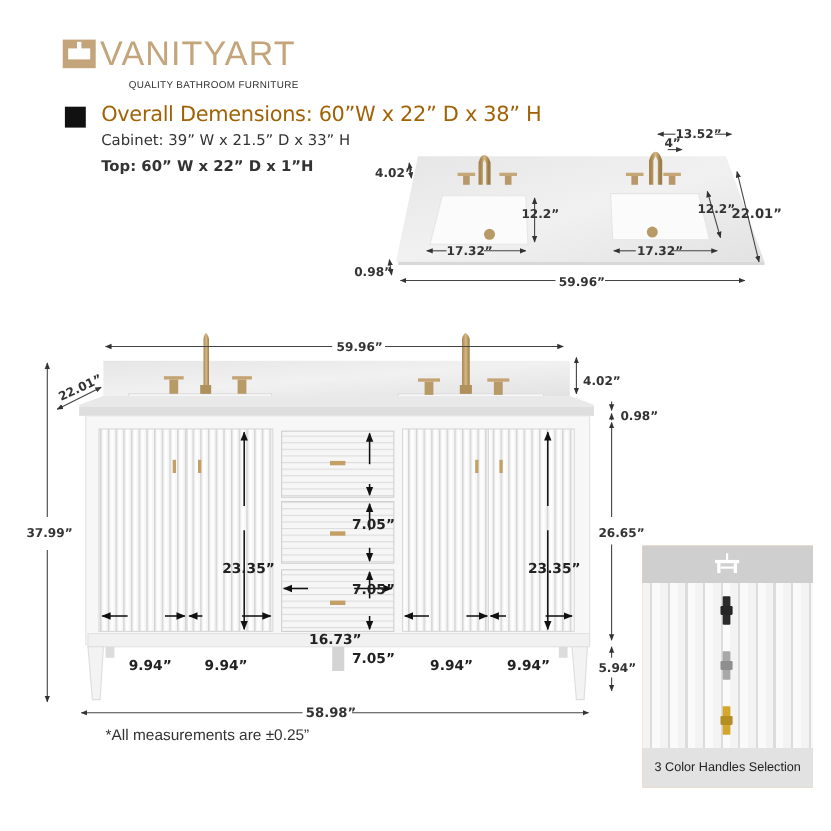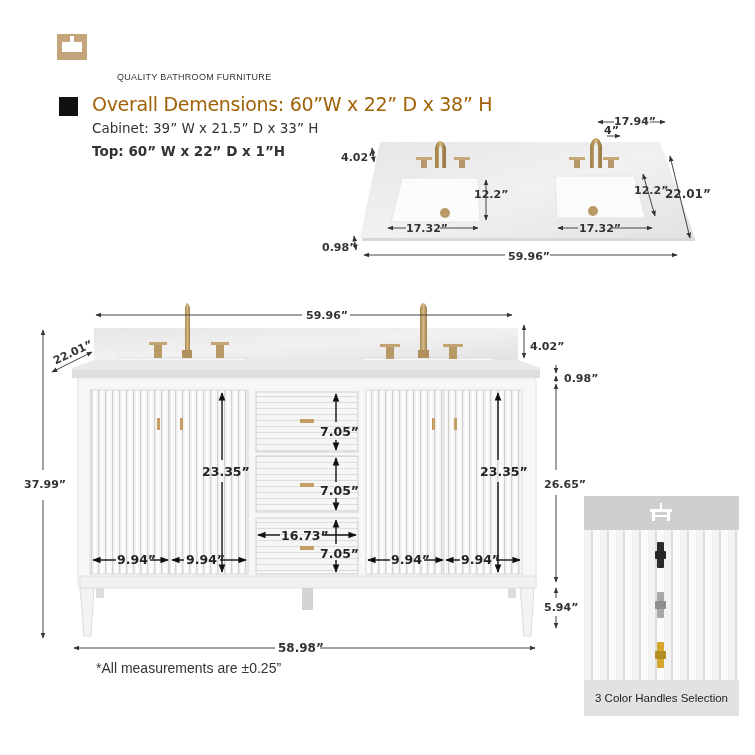--- a/index.html
+++ b/index.html
@@ -12,37 +12,38 @@
   .logo-mark:after{content:"";position:absolute;left:13px;top:2px;width:4px;height:7px;background:#fff;}
   .logo-text{font-family:"Liberation Sans",sans-serif;font-size:31px;letter-spacing:1px;color:#c4a47a;font-weight:400;line-height:30px;}
   .tagline{left:117px;top:72px;font-size:9px;letter-spacing:0.3px;color:#333;font-family:"Liberation Sans",sans-serif;}
   
   .bullet{left:59px;top:97px;width:19px;height:19px;background:#111;}
   .overall{left:92px;top:93px;font-size:19px;color:#a16207;font-family:"DejaVu Sans",sans-serif;letter-spacing:-0.3px;}
   .sub{font-size:13.5px;color:#333;font-family:"DejaVu Sans",sans-serif;}
   .cab{left:92px;top:120px;}
   .top{left:92px;top:143px;font-weight:bold;}
   .dim{font-family:"DejaVu Sans",sans-serif;font-size:11px;font-weight:bold;color:#333;white-space:nowrap;}
-  .dimb{font-family:"DejaVu Sans",sans-serif;font-size:12.5px;font-weight:bold;color:#222;white-space:nowrap;}
+  .dimb{font-family:"DejaVu Sans",sans-serif;font-size:12.5px;font-weight:bold;color:#222;white-space:nowrap;margin-top:45px;}
   svg{position:absolute;left:0;top:0;}
   
   .panel{left:584px;top:496px;width:155px;height:220px;background:#fdba74;}
   .panel-head{position:absolute;left:0;top:0;width:155px;height:34px;background:#cfcfcf;}
   .panel-body{position:absolute;left:0;top:34px;width:155px;height:150px;
     background:repeating-linear-gradient(90deg,#f3f3f3 0 7px,#dcdcdc 7px 9px,#fafafa 9px 16px);}
   .panel-foot{position:absolute;left:0;top:184px;width:155px;height:36px;background:#e2e2e2;display:flex;align-items:center;justify-content:center;font-size:11.5px;color:#222;font-family:"Liberation Sans",sans-serif;}
   .handle{position:absolute;width:7px;height:26px;border-radius:1px;}
   .handle:after{content:"";position:absolute;left:-2px;top:9px;width:11px;height:8px;border-radius:1px;background:inherit;filter:brightness(0.85);}
   .note{left:96px;top:660px;font-size:14px;color:#333;font-family:"Liberation Sans",sans-serif;}
 </style>
 </head>
 <body>
 
 <div class="abs logo">
   <div class="logo-mark"></div>
+  <div class="logo-text">VANITYART</div>
 </div>
 <div class="abs tagline">QUALITY BATHROOM FURNITURE</div>
 
 <div class="abs bullet"></div>
 <div class="abs overall">Overall Demensions: 60”W x 22” D x 38” H</div>
 <div class="abs sub cab">Cabinet: 39” W x 21.5” D x 33” H</div>
 <div class="abs sub top">Top: 60” W x 22” D x 1”H</div>
 
 <svg width="755" height="755" viewBox="0 0 755 755">
   <defs>
@@ -199,21 +200,21 @@
     <line x1="336" y1="440" x2="336" y2="450" marker-end="url(#ahb)"></line>
     <line x1="336" y1="458" x2="336" y2="482" marker-start="url(#ahb)"></line>
     <line x1="336" y1="498" x2="336" y2="510" marker-end="url(#ahb)"></line>
     <line x1="336" y1="520" x2="336" y2="544" marker-start="url(#ahb)"></line>
     <line x1="336" y1="560" x2="336" y2="572" marker-end="url(#ahb)"></line>
     <line x1="258" y1="535" x2="280" y2="535" marker-start="url(#ahb)"></line>
     <line x1="322" y1="535" x2="356" y2="535" marker-end="url(#ahb)"></line>
   </g>
 </svg>
 
-<div class="abs dim" style="left:614px;top:115px;">17.94”</div>
+<div class="abs dim" style="left:614px;top:115px;">13.52”</div>
 <div class="abs dim" style="left:604px;top:124px;">4”</div>
 <div class="abs dim" style="left:341px;top:151px;">4.02”</div>
 <div class="abs dim" style="left:474px;top:188px;">12.2”</div>
 <div class="abs dim" style="left:634px;top:184px;">12.2”</div>
 <div class="abs dim" style="left:665px;top:187px;font-size:12px;">22.01”</div>
 <div class="abs dim" style="left:406px;top:222px;">17.32”</div>
 <div class="abs dim" style="left:579px;top:222px;">17.32”</div>
 <div class="abs dim" style="left:322px;top:241px;">0.98”</div>
 <div class="abs dim" style="left:508px;top:250px;">59.96”</div>
 

